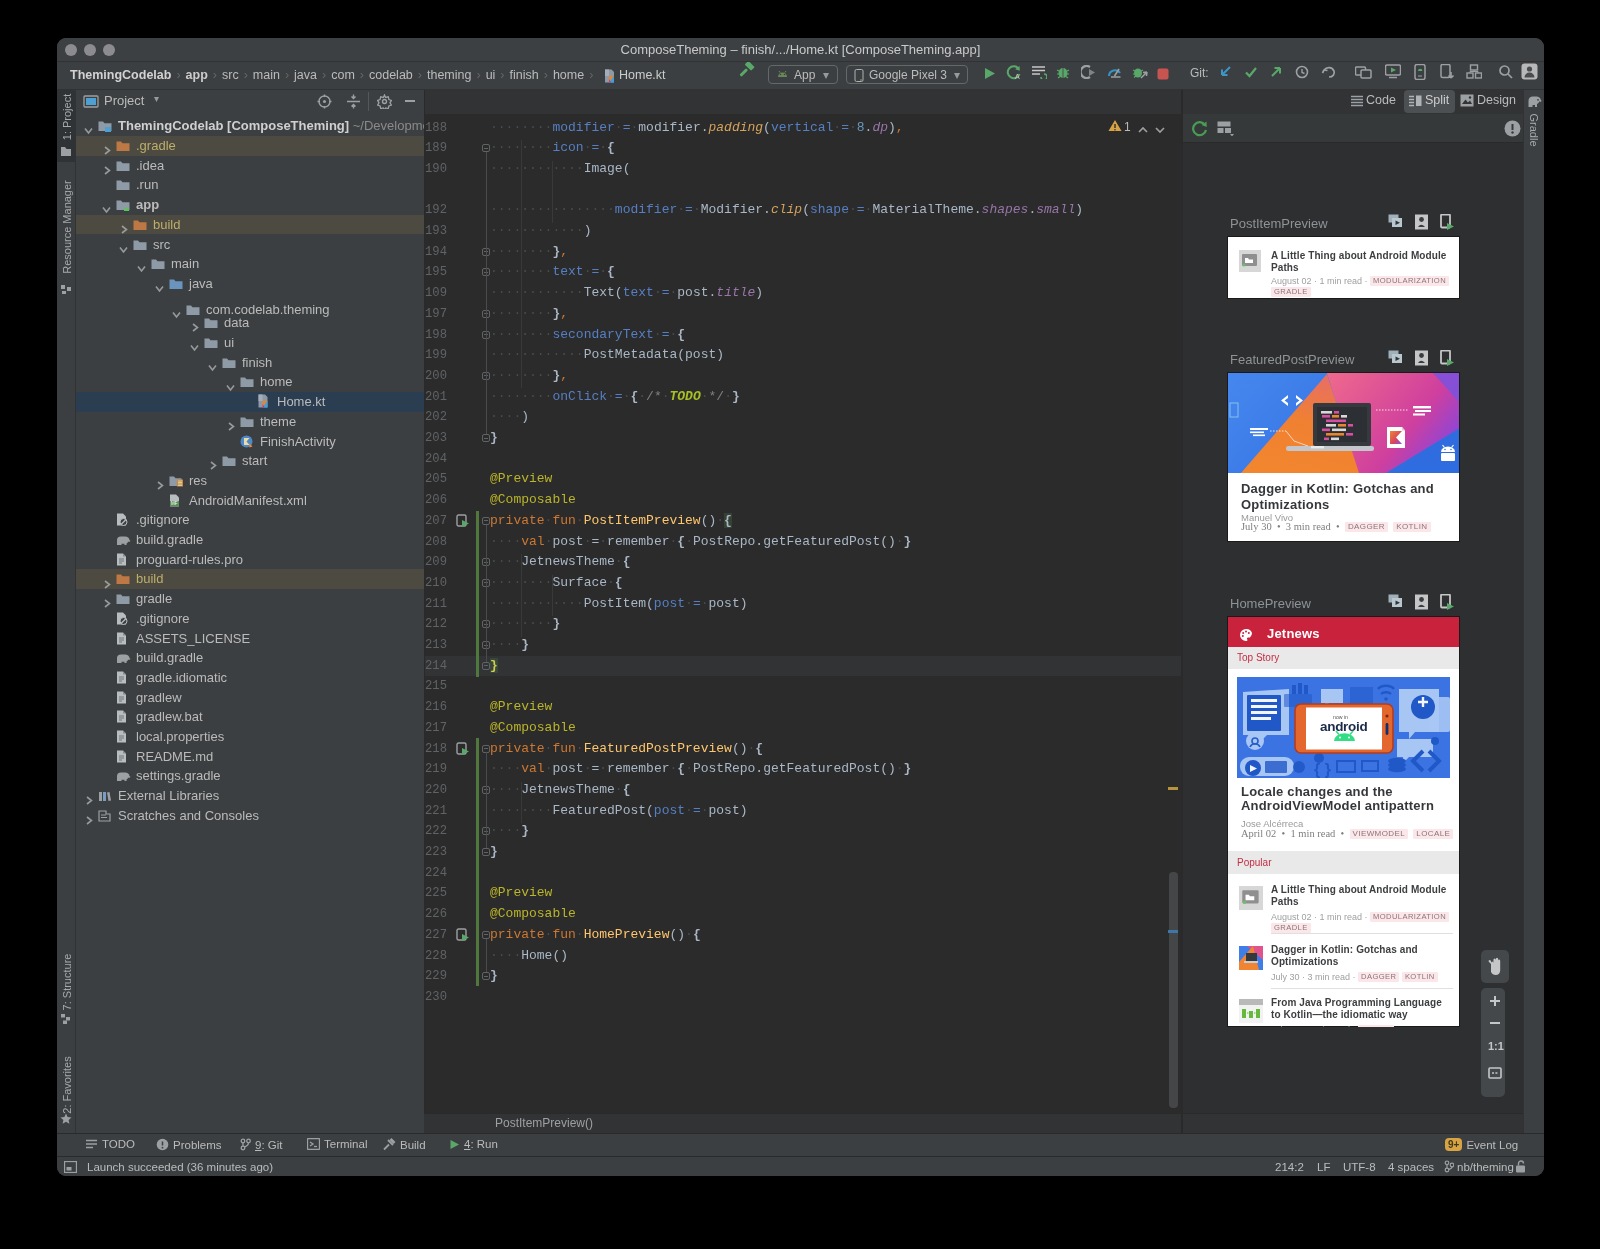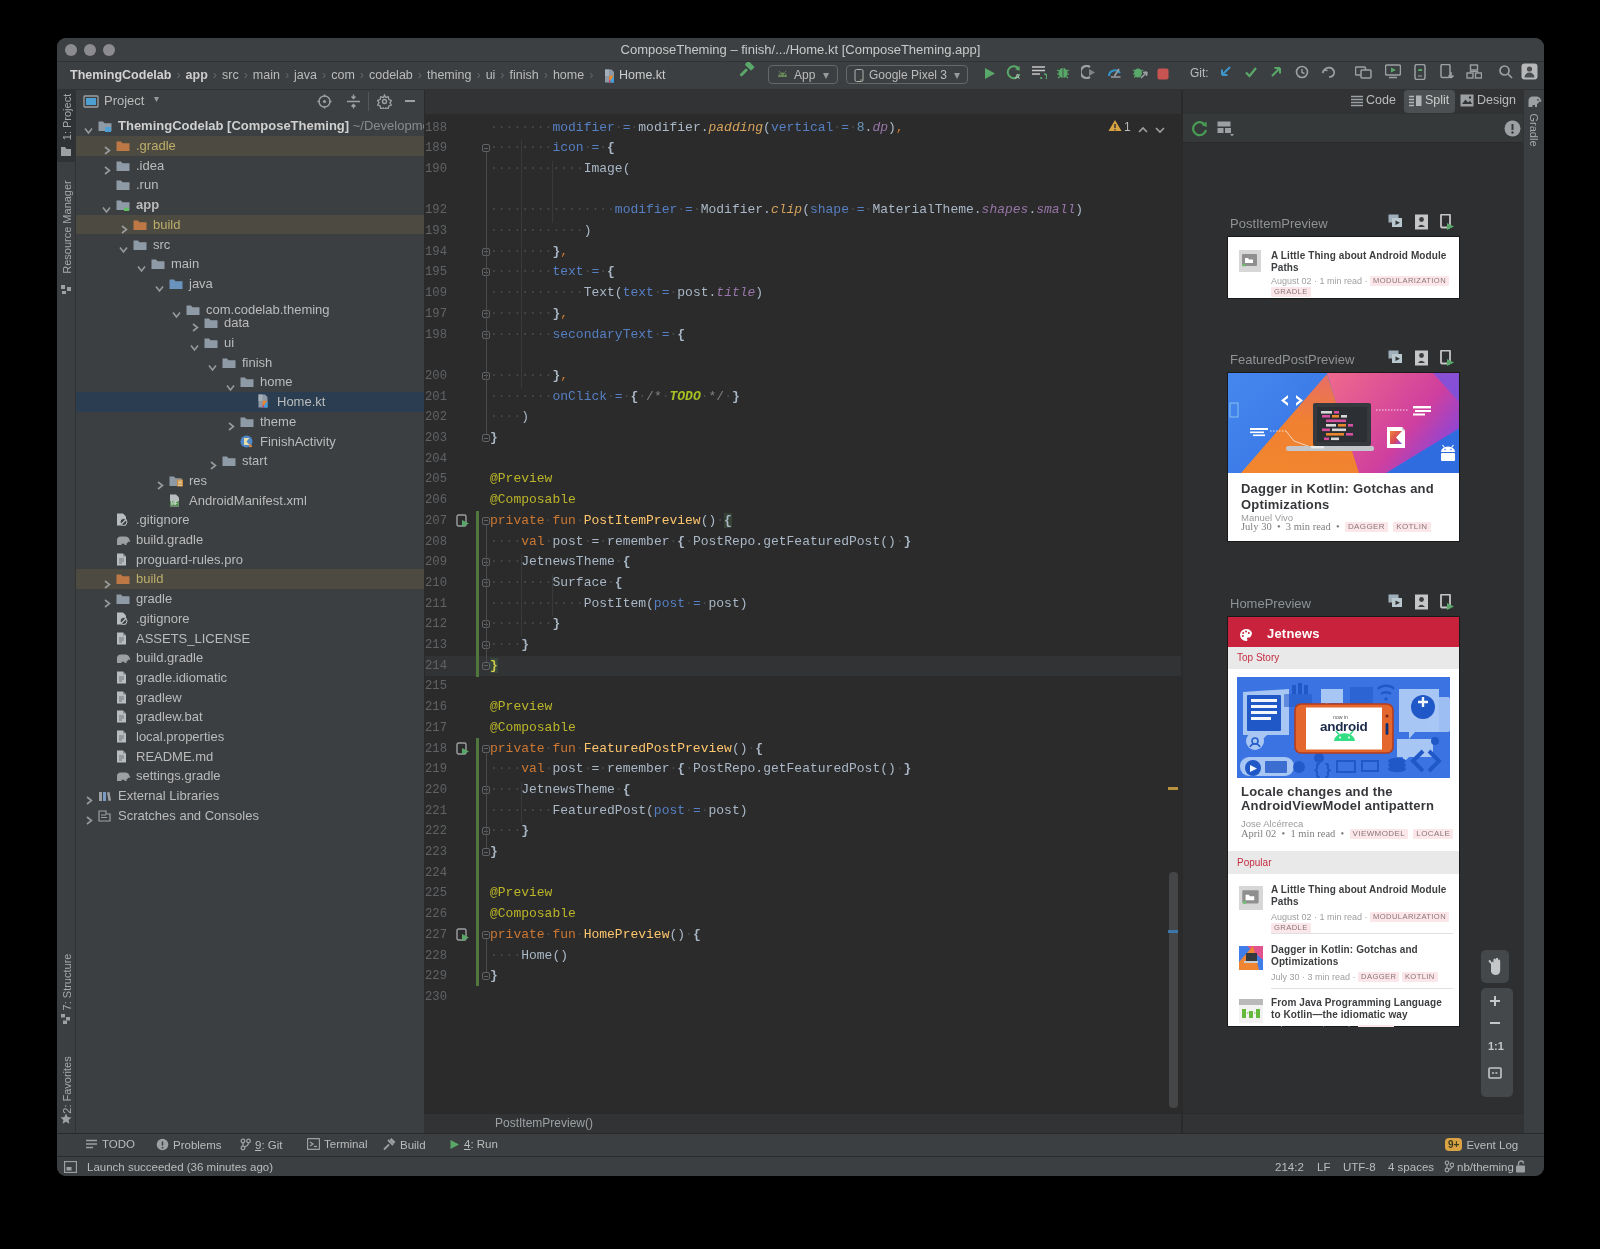--- a/index.html
+++ b/index.html
@@ -641,20 +641,21 @@
       <div class="cl" style="top:3.5px"><span class="ln">188</span><span class="cc"><w>········</w><span class="na">modifier<w>·</w>=</span><w>·</w>modifier.<span class="ex">padding</span>(<span class="na">vertical<w>·</w>=</span><w>·</w><span class="nm">8</span>.<span class="pr">dp</span>)<span class="k">,</span></span></div>
       <div class="cl" style="top:24.2px"><span class="ln">189</span><span class="fold"></span><span class="cc"><w>········</w><span class="na">icon<w>·</w>=</span><w>·</w><span class="b">{</span></span></div>
       <div class="cl" style="top:44.9px"><span class="ln">190</span><span class="cc"><w>············</w><span class="ca">Image</span>(</span></div>
       <div class="cl" style="top:86.3px"><span class="ln">192</span><span class="cc"><w>················</w><span class="na">modifier<w>·</w>=</span><w>·</w>Modifier.<span class="ex">clip</span>(<span class="na">shape<w>·</w>=</span><w>·</w>MaterialTheme.<span class="pr">shapes</span>.<span class="pr">small</span>)</span></div>
       <div class="cl" style="top:107.0px"><span class="ln">193</span><span class="cc"><w>············</w>)</span></div>
       <div class="cl" style="top:127.7px"><span class="ln">194</span><span class="fold"></span><span class="cc"><w>········</w><span class="b">}</span><span class="k">,</span></span></div>
       <div class="cl" style="top:148.4px"><span class="ln">195</span><span class="fold"></span><span class="cc"><w>········</w><span class="na">text<w>·</w>=</span><w>·</w><span class="b">{</span></span></div>
       <div class="cl" style="top:169.1px"><span class="ln">109</span><span class="cc"><w>············</w><span class="ca">Text</span>(<span class="na">text<w>·</w>=</span><w>·</w>post.<span class="pr">title</span>)</span></div>
       <div class="cl" style="top:189.8px"><span class="ln">197</span><span class="fold"></span><span class="cc"><w>········</w><span class="b">}</span><span class="k">,</span></span></div>
       <div class="cl" style="top:210.5px"><span class="ln">198</span><span class="fold"></span><span class="cc"><w>········</w><span class="na">secondaryText<w>·</w>=</span><w>·</w><span class="b">{</span></span></div>
+      <div class="cl" style="top:231.2px"><span class="ln">199</span><span class="cc"><w>············</w><span class="ca">PostMetadata</span>(post)</span></div>
       <div class="cl" style="top:251.9px"><span class="ln">200</span><span class="fold"></span><span class="cc"><w>········</w><span class="b">}</span><span class="k">,</span></span></div>
       <div class="cl" style="top:272.6px"><span class="ln">201</span><span class="cc"><w>········</w><span class="na">onClick<w>·</w>=</span><w>·</w><span class="b">{</span><w>·</w><span class="cm">/*</span><w>·</w><span class="td">TODO</span><w>·</w><span class="cm">*/</span><w>·</w><span class="b">}</span></span></div>
       <div class="cl" style="top:293.3px"><span class="ln">202</span><span class="cc"><w>····</w>)</span></div>
       <div class="cl" style="top:314.0px"><span class="ln">203</span><span class="fold"></span><span class="cc"><span class="b">}</span></span></div>
       <div class="cl" style="top:334.7px"><span class="ln">204</span><span class="cc"></span></div>
       <div class="cl" style="top:355.4px"><span class="ln">205</span><span class="cc"><span class="an">@Preview</span></span></div>
       <div class="cl" style="top:376.1px"><span class="ln">206</span><span class="cc"><span class="an">@Composable</span></span></div>
       <div class="cl" style="top:396.8px"><span class="ln">207</span><span class="fold"></span><span class="runic"><svg width="13" height="13" viewBox="0 0 13 13">
             <rect x="1" y="1" width="9" height="11" rx="1.5" fill="none" stroke="#9da0a2" stroke-width="1.4"></rect>
             <path d="M6 6 L13 9.5 L6 13 Z" fill="#59a869"></path>
@@ -1005,21 +1006,21 @@
       <div class="ab" style="left:88px;top:882px;width:188px;height:22px;">
         <div class="cmeta" style="line-height:10.5px">July 20 · 3 min read · <span class="chippink">KOTLIN</span></div>
       </div>
       <div class="ab" style="left:0px;top:884px;width:340px;height:60px;background:#2d2f30"></div>
       <div class="ab" style="left:298px;top:807px;width:28px;height:33px;background:#45484a;border-radius:5px"><svg width="28" height="33" viewBox="0 0 28 33">
           <g fill="#c4c6c8">
             <path d="M10 22 L10 13 Q10 11.5 11.2 11.5 Q12.4 11.5 12.4 13 L12.4 10 Q12.4 8.5 13.6 8.5 Q14.8 8.5 14.8 10 L14.8 9.3 Q14.8 7.8 16 7.8 Q17.2 7.8 17.2 9.3 L17.2 10.5 Q17.2 9.5 18.2 9.5 Q19.2 9.5 19.2 11 L19.2 20 Q19.2 25 14.5 25 Q11.5 25 10 22 Z"></path>
             <path d="M10 14 L8 12 Q7 11 8 10.2 Q9 9.5 10 11 Z"></path>
           </g>
         </svg></div>
-      <div class="ab" style="left:298px;top:845px;width:32px;height:109px;background:#45484a;border-radius:5px"><svg width="28" height="109" viewBox="0 0 28 109">
+      <div class="ab" style="left:298px;top:845px;width:24px;height:109px;background:#45484a;border-radius:5px"><svg width="28" height="109" viewBox="0 0 28 109">
           <g stroke="#c4c6c8" stroke-width="2">
             <path d="M14 8 L14 18 M9 13 L19 13"></path>
             <path d="M9 35 L19 35"></path>
           </g>
           <text x="7" y="62" font-size="11" font-weight="bold" fill="#c4c6c8" font-family="Liberation Sans">1:1</text>
           <g fill="none" stroke="#c4c6c8" stroke-width="1.6">
             <rect x="8" y="80" width="12" height="10" rx="1"></rect>
             <path d="M11 85 L17 85" stroke-dasharray="2 1.4"></path>
           </g>
         </svg></div>

